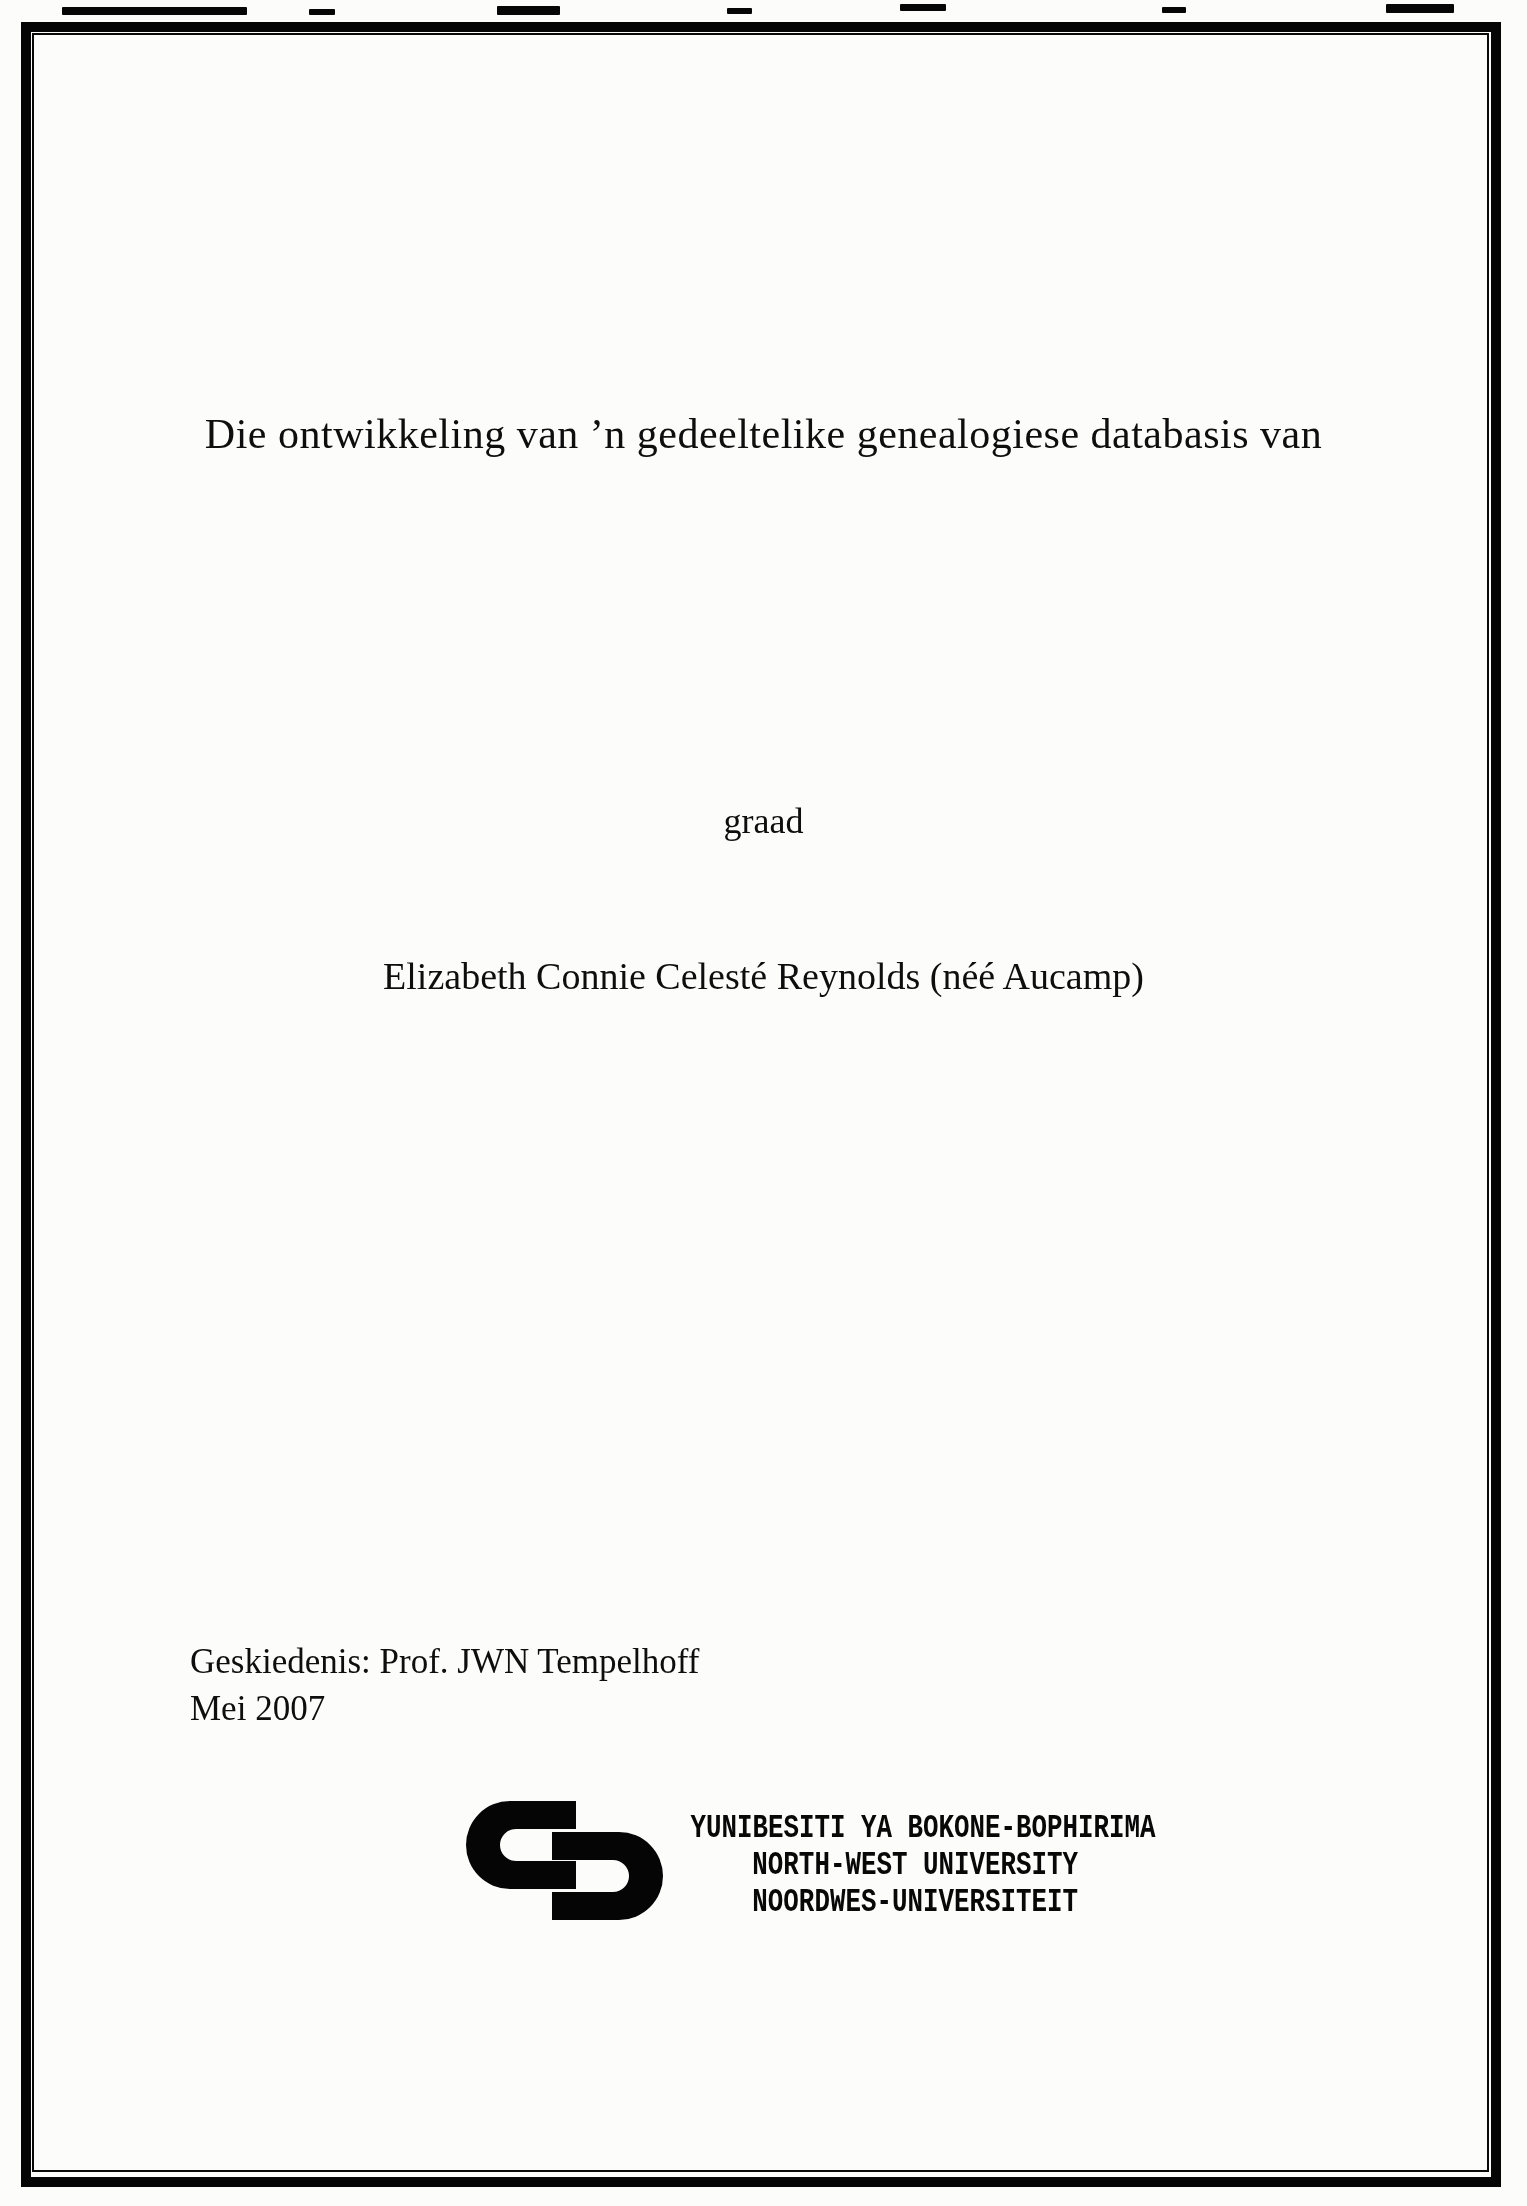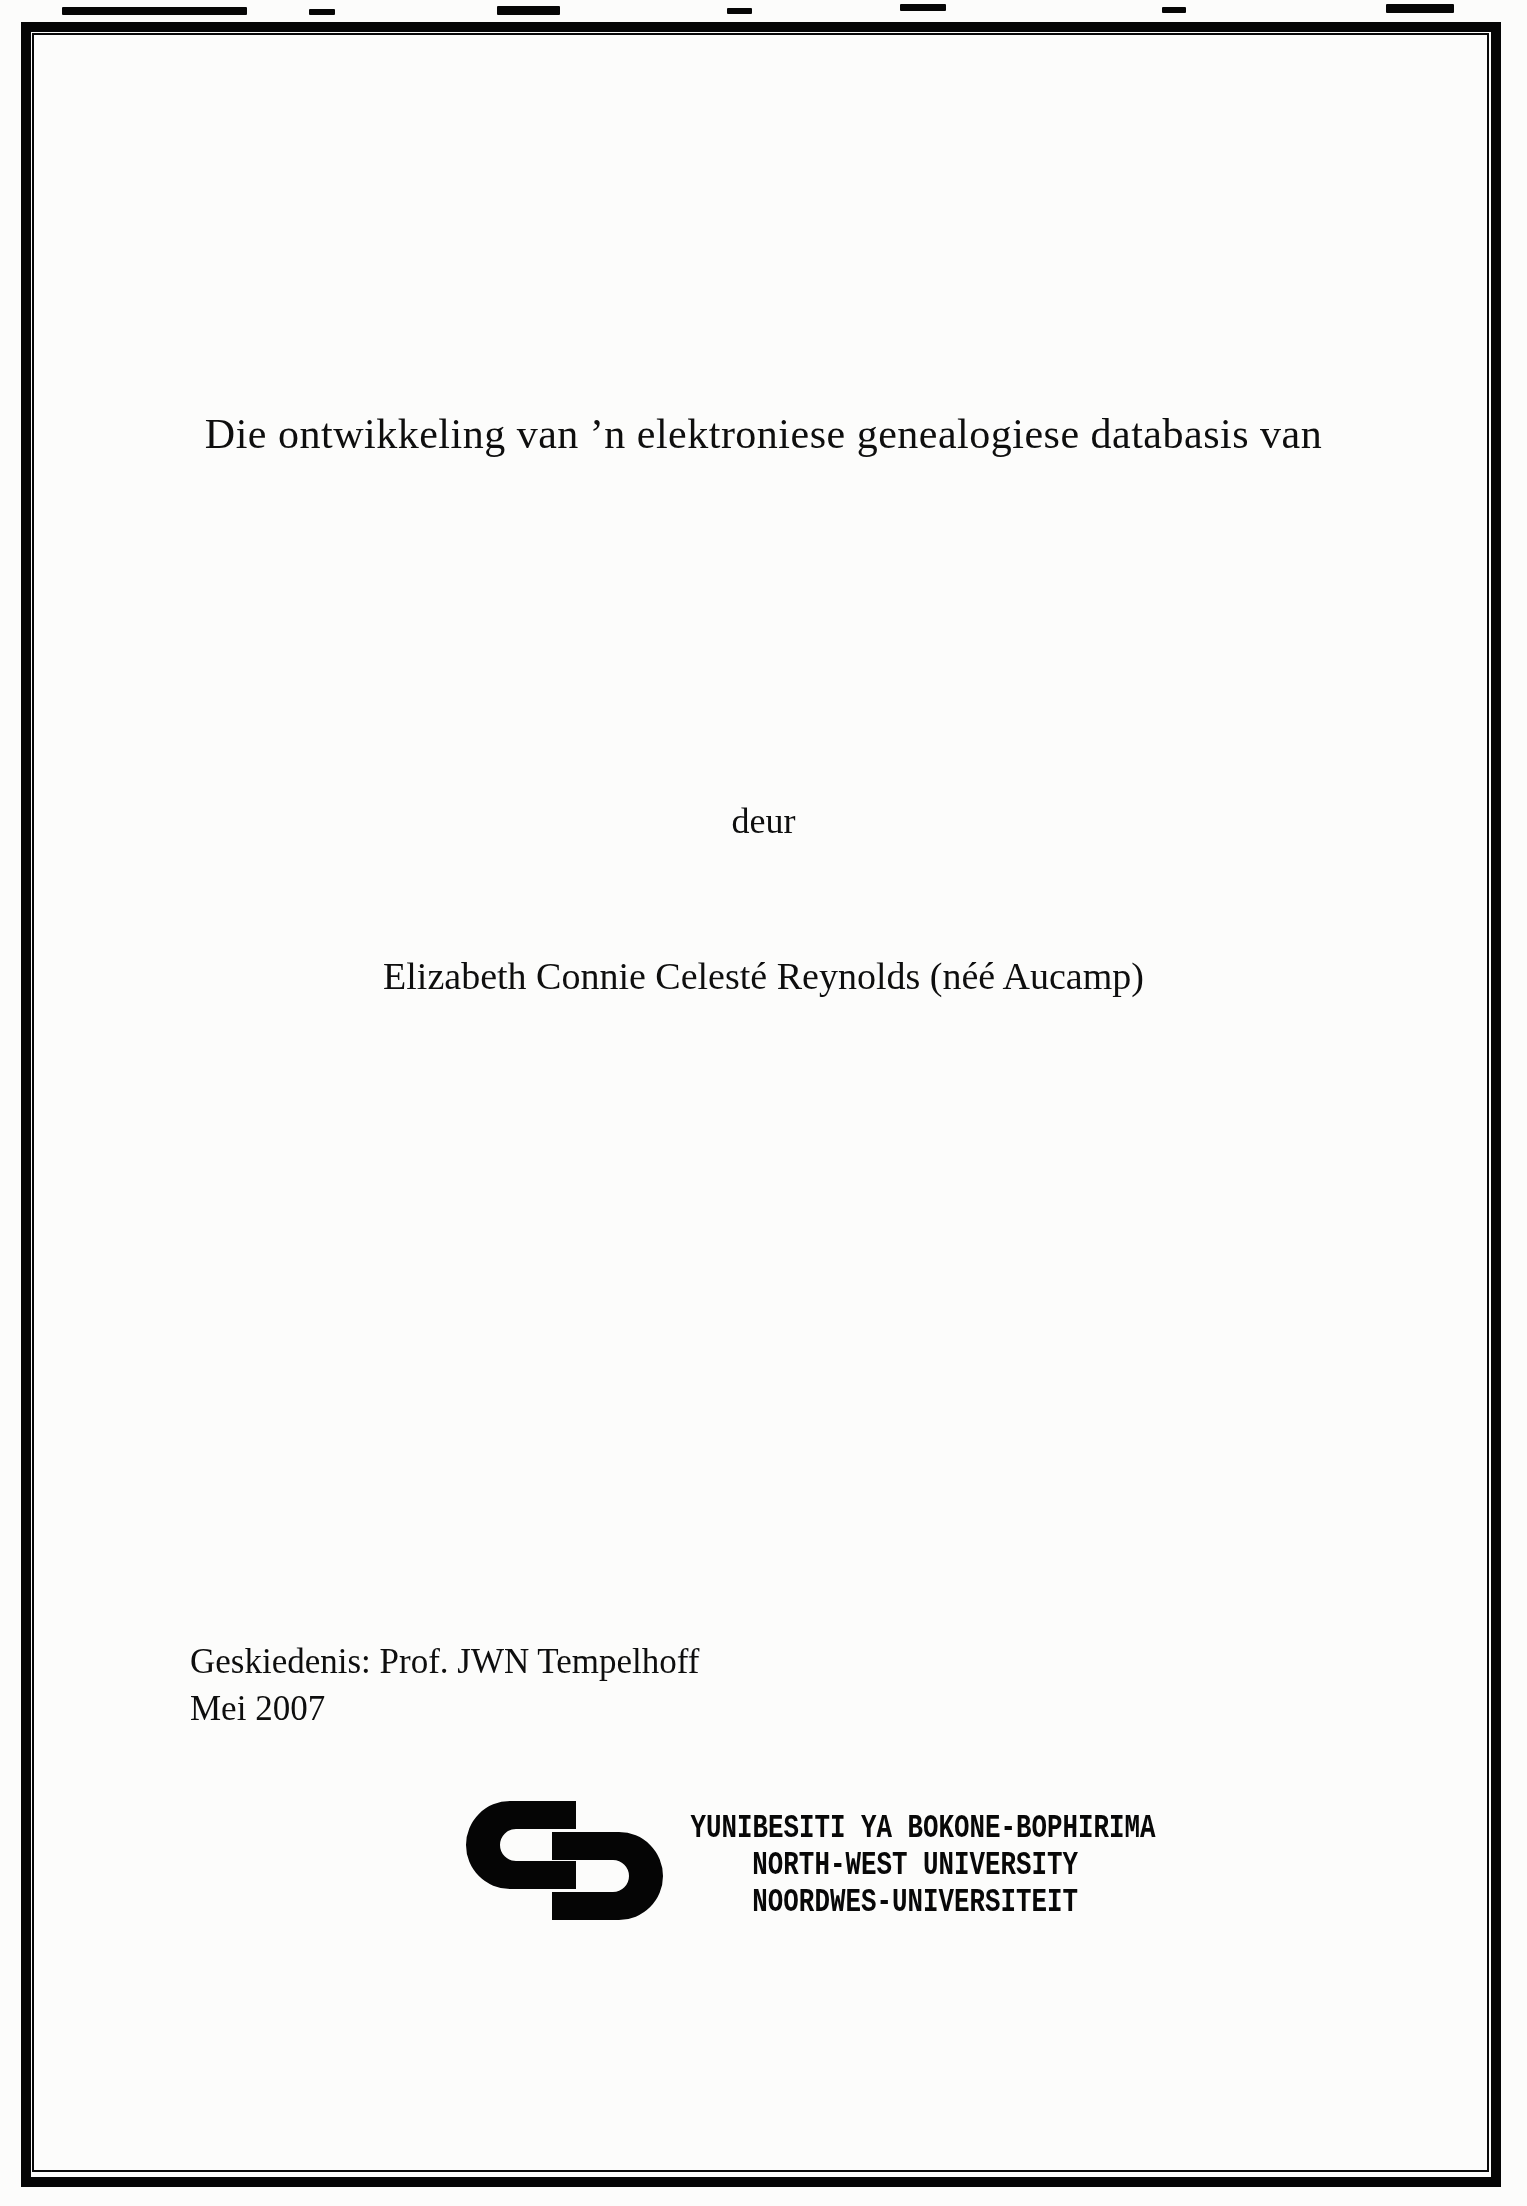--- a/index.html
+++ b/index.html
@@ -56,24 +56,24 @@
 
   <div class="scan-mark m1"></div>
   <div class="scan-mark m2"></div>
   <div class="scan-mark m3"></div>
   <div class="scan-mark m4"></div>
   <div class="scan-mark m5"></div>
   <div class="scan-mark m6"></div>
   <div class="scan-mark m7"></div>
 
   <div class="title">
-    <div>Die ontwikkeling van ’n elektroniese genealogiese databasis van</div>
+    <div>Die ontwikkeling van ’n gedeeltelike genealogiese databasis van</div>
   </div>
 
-  <div class="byline">deur</div>
+  <div class="byline">graad</div>
 
   <div class="author">Elizabeth Connie Celesté Reynolds (néé Aucamp)</div>
 
 
   <div class="supervisor">
     <div>Geskiedenis: Prof. JWN Tempelhoff</div>
     <div>Mei 2007</div>
   </div>
 
   <div class="logo">

